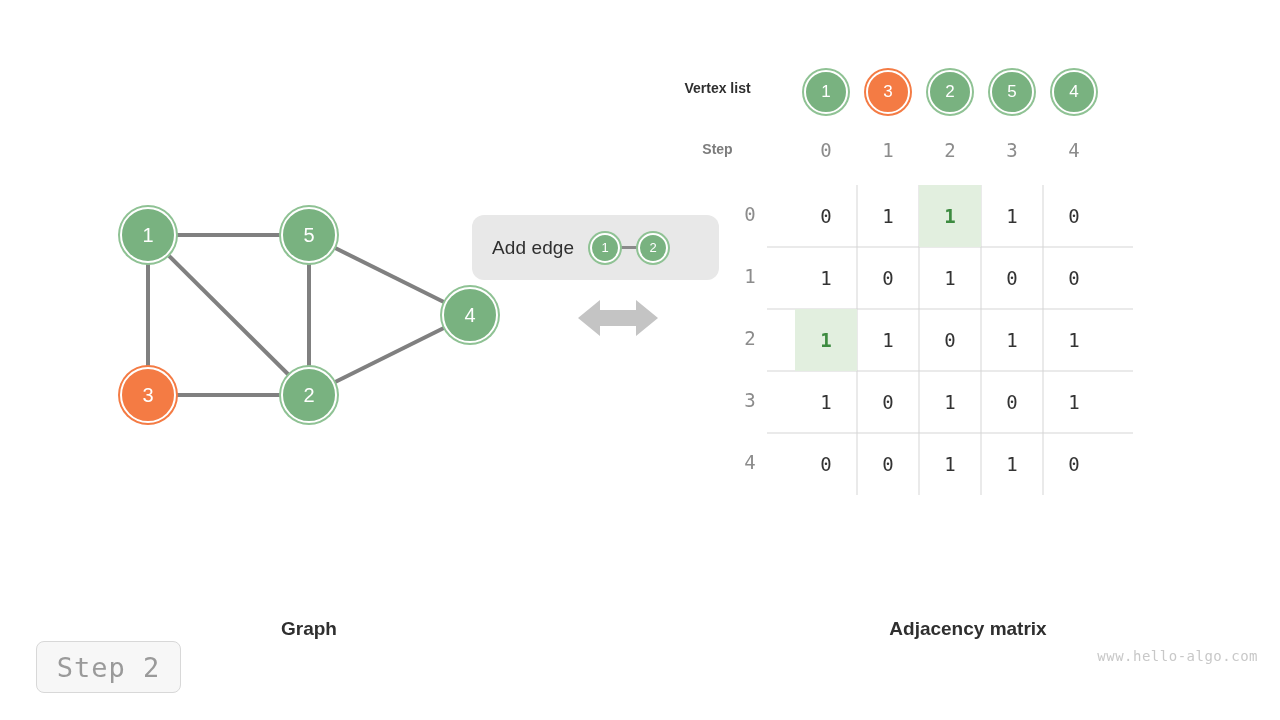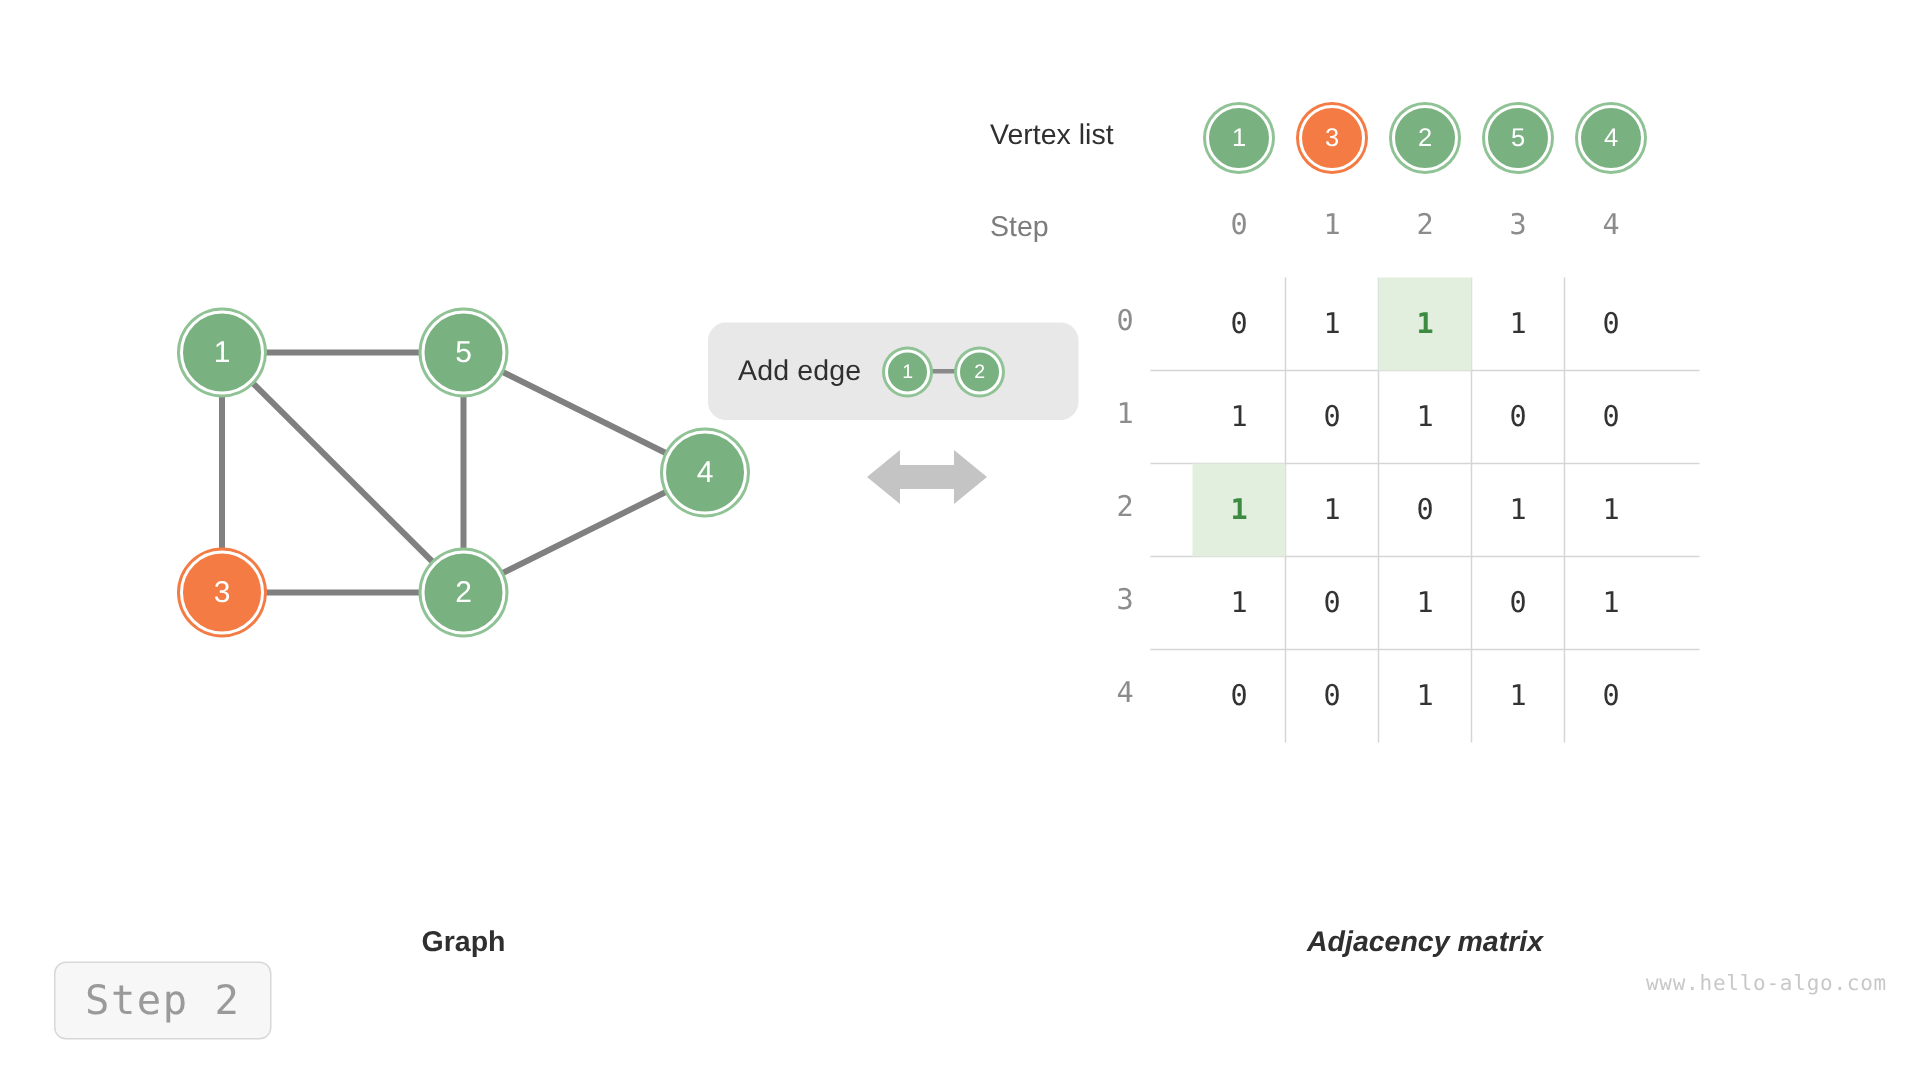--- a/index.html
+++ b/index.html
@@ -128,24 +128,24 @@
   #matrix-panel {
     position: absolute;
     left: 640px;
     top: 0;
     width: 640px;
     height: 560px;
   }
 
   .row-head-label {
     position: absolute;
-    font-size: 19px;
-    font-weight: normal;
+    font-size: 14px;
+    font-weight: bold;
     color: #2f2f2f;
-    text-align: left;
+    text-align: center;
     white-space: nowrap;
   }
   #vertex-list-label { left: 20px; top: 80px; width: 115px; }
   #index-label       { left: 20px; top: 141px; width: 115px; color: #7c7c7c; }
 
   .vl-node {
     width: 44px;
     height: 44px;
     font-size: 17px;
     top: 70px;
@@ -196,21 +196,21 @@
   .caption {
     position: absolute;
     font-size: 19px;
     font-weight: bold;
     color: #2f2f2f;
     text-align: center;
     white-space: nowrap;
     margin-top: 12px;
   }
   #caption-graph  { left: 209px; top: 606px; width: 200px; }
-  #caption-matrix { left: 850px; top: 606px; width: 200px; font-style: italic; }
+  #caption-matrix { left: 868px; top: 606px; width: 200px; }
 
   #step-badge {
     position: absolute;
     left: 36px;
     top: 641px;
     width: 145px;
     height: 52px;
     background: #f7f7f7;
     border: 1px solid #d8d8d8;
     border-radius: 8px;

